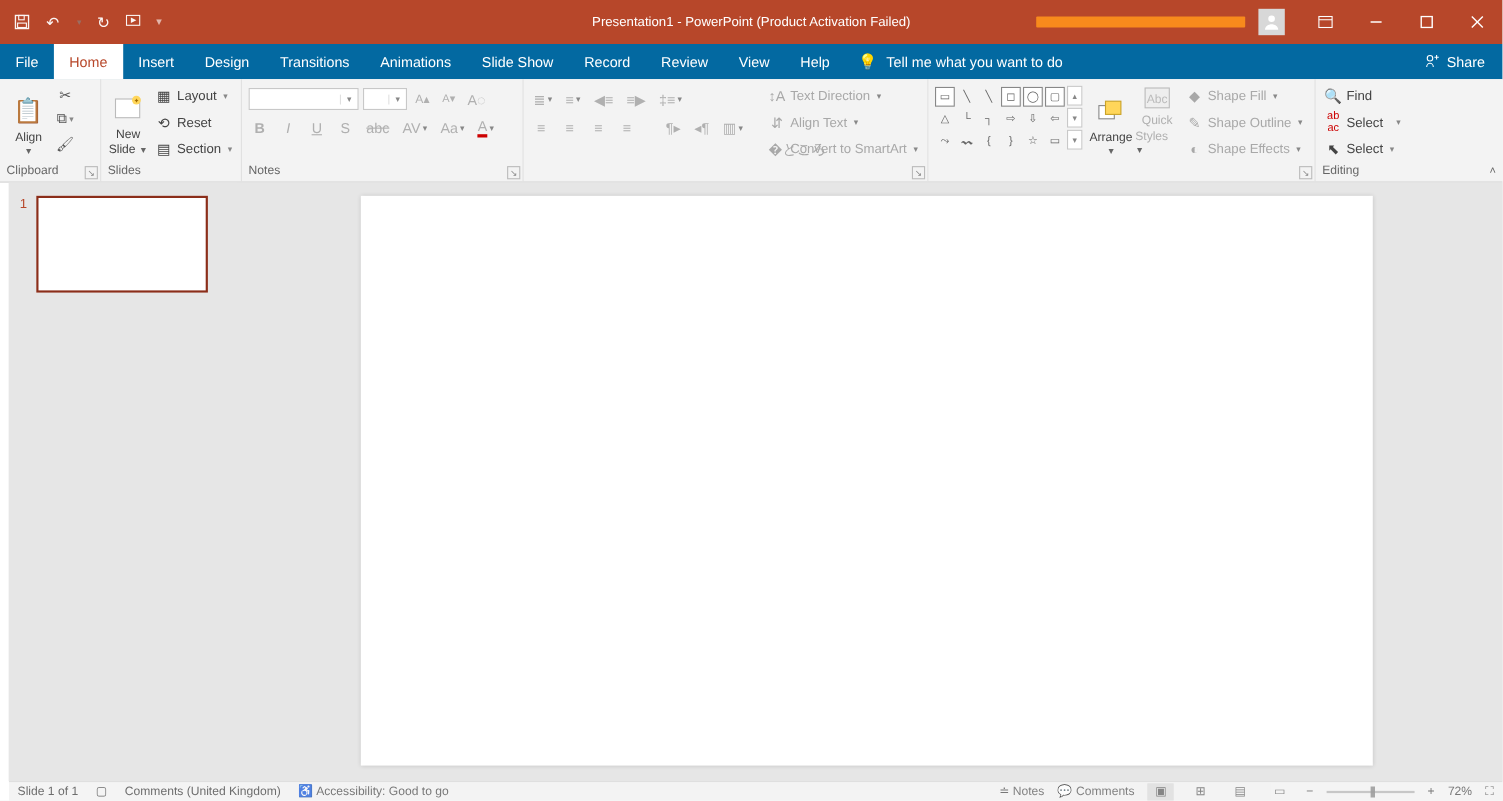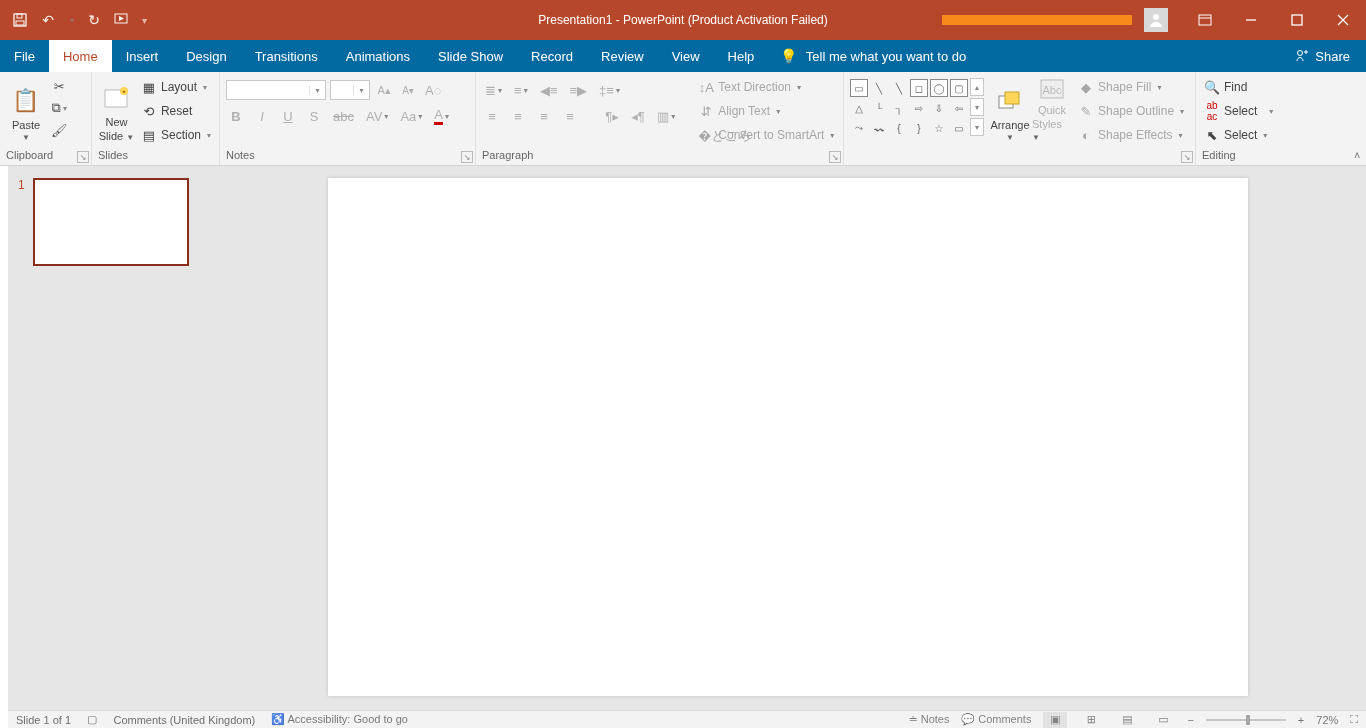--- a/index.html
+++ b/index.html
@@ -162,21 +162,21 @@
     <span>Share</span>
   </div>
 </div>
 
 <div class="ribbon">
 
   <div class="group" style="width:92px;">
     <div class="group-body">
       <div class="big-btn">
         <span class="big-ico">📋</span>
-        <span>Paste</span>
+        <span>Align</span>
         <span class="caret">▼</span>
       </div>
       <div class="vstack" style="margin-left:2px;">
         <span class="small-btn">
             <span>✂</span>
           </span>
         <span class="small-btn">
             <span>⧉</span>
             <span class="caret-sm">▾</span>
           </span>
@@ -297,21 +297,20 @@
             <span>Align Text</span>
             <span class="caret-sm">▾</span>
           </div>
         <div class="menu-item disabled">
             <span class="mi-ico">�ところ</span>
             <span>Convert to SmartArt</span>
             <span class="caret-sm">▾</span>
           </div>
       </div>
     </div>
-    <div class="group-label">Paragraph</div>
     <div class="dlg-launch">↘</div>
   </div>
 
   <div class="group" style="width:352px;">
     <div class="group-body">
       <div class="hstack" style="padding-top:2px;">
         <div class="shape-grid">
           <div class="sc">▭</div>
           <div class="sc noborder">╲</div>
           <div class="sc noborder">╲</div>

